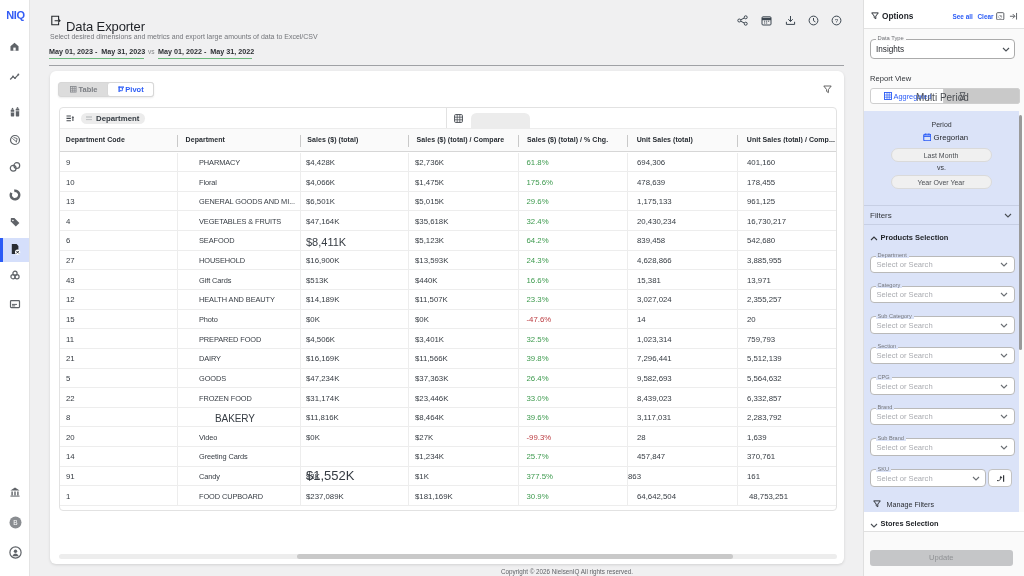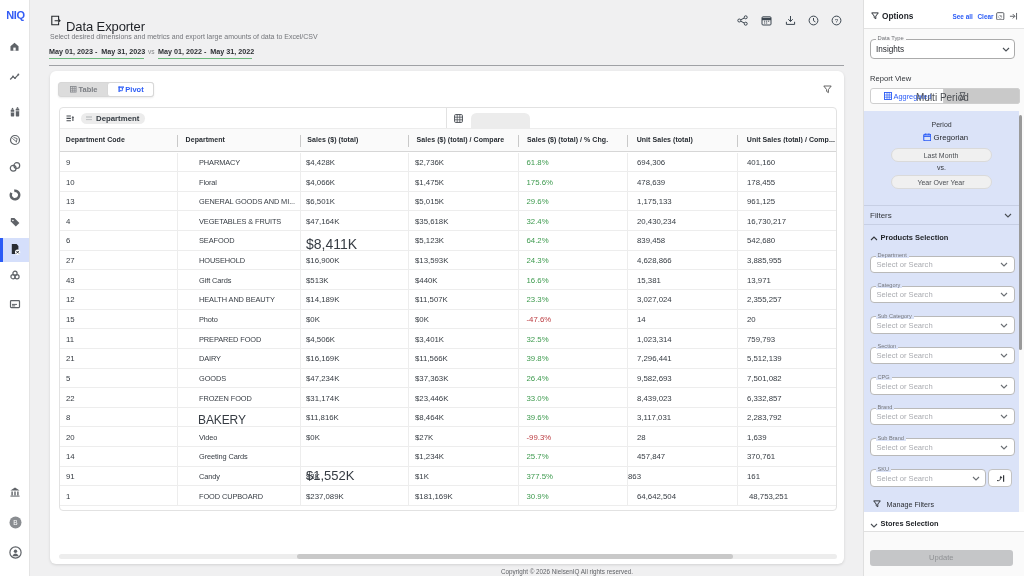--- a/index.html
+++ b/index.html
@@ -270,21 +270,21 @@
 <div class="ab" style="left:66px;top:216.7px;font-size:7.8px;color:#363c43">4</div>
 <div class="ab" style="left:199px;top:216.7px;font-size:7.4px;letter-spacing:-.1px;color:#363c43">VEGETABLES &amp; FRUITS</div>
 <div class="ab" style="left:306px;top:216.7px;font-size:7.8px;color:#363c43">$47,164K</div>
 <div class="ab" style="left:415px;top:216.7px;font-size:7.8px;color:#363c43">$35,618K</div>
 <div class="ab" style="left:526.5px;top:216.7px;font-size:7.8px;color:#3d9a4e">32.4%</div>
 <div class="ab" style="left:637px;top:216.7px;font-size:7.8px;color:#363c43">20,430,234</div>
 <div class="ab" style="left:747px;top:216.7px;font-size:7.8px;color:#363c43">16,730,217</div>
 <div class="ab" style="left:59.5px;top:231.1px;width:776.5px;height:19.64px;border-bottom:1px solid #ededed"></div>
 <div class="ab" style="left:66px;top:236.4px;font-size:7.8px;color:#363c43">6</div>
 <div class="ab" style="left:199px;top:236.4px;font-size:7.4px;letter-spacing:-.1px;color:#363c43">SEAFOOD</div>
-<div class="ab" style="left:306px;top:236.4px;font-size:14px;color:#363c43">$8,411K</div>
+<div class="ab" style="left:306px;top:236.4px;font-size:11px;color:#363c43">$8,411K</div>
 <div class="ab" style="left:415px;top:236.4px;font-size:7.8px;color:#363c43">$5,123K</div>
 <div class="ab" style="left:526.5px;top:236.4px;font-size:7.8px;color:#3d9a4e">64.2%</div>
 <div class="ab" style="left:637px;top:236.4px;font-size:7.8px;color:#363c43">839,458</div>
 <div class="ab" style="left:747px;top:236.4px;font-size:7.8px;color:#363c43">542,680</div>
 <div class="ab" style="left:59.5px;top:250.7px;width:776.5px;height:19.64px;border-bottom:1px solid #ededed"></div>
 <div class="ab" style="left:66px;top:256.0px;font-size:7.8px;color:#363c43">27</div>
 <div class="ab" style="left:199px;top:256.0px;font-size:7.4px;letter-spacing:-.1px;color:#363c43">HOUSEHOLD</div>
 <div class="ab" style="left:306px;top:256.0px;font-size:7.8px;color:#363c43">$16,900K</div>
 <div class="ab" style="left:415px;top:256.0px;font-size:7.8px;color:#363c43">$13,593K</div>
 <div class="ab" style="left:526.5px;top:256.0px;font-size:7.8px;color:#3d9a4e">24.3%</div>
@@ -330,32 +330,32 @@
 <div class="ab" style="left:526.5px;top:354.2px;font-size:7.8px;color:#3d9a4e">39.8%</div>
 <div class="ab" style="left:637px;top:354.2px;font-size:7.8px;color:#363c43">7,296,441</div>
 <div class="ab" style="left:747px;top:354.2px;font-size:7.8px;color:#363c43">5,512,139</div>
 <div class="ab" style="left:59.5px;top:368.5px;width:776.5px;height:19.64px;border-bottom:1px solid #ededed"></div>
 <div class="ab" style="left:66px;top:373.9px;font-size:7.8px;color:#363c43">5</div>
 <div class="ab" style="left:199px;top:373.9px;font-size:7.4px;letter-spacing:-.1px;color:#363c43">GOODS</div>
 <div class="ab" style="left:306px;top:373.9px;font-size:7.8px;color:#363c43">$47,234K</div>
 <div class="ab" style="left:415px;top:373.9px;font-size:7.8px;color:#363c43">$37,363K</div>
 <div class="ab" style="left:526.5px;top:373.9px;font-size:7.8px;color:#3d9a4e">26.4%</div>
 <div class="ab" style="left:637px;top:373.9px;font-size:7.8px;color:#363c43">9,582,693</div>
-<div class="ab" style="left:747px;top:373.9px;font-size:7.8px;color:#363c43">7,501,082</div>
+<div class="ab" style="left:747px;top:373.9px;font-size:7.8px;color:#363c43">5,564,632</div>
 <div class="ab" style="left:59.5px;top:388.2px;width:776.5px;height:19.64px;border-bottom:1px solid #ededed"></div>
 <div class="ab" style="left:66px;top:393.5px;font-size:7.8px;color:#363c43">22</div>
 <div class="ab" style="left:199px;top:393.5px;font-size:7.4px;letter-spacing:-.1px;color:#363c43">FROZEN FOOD</div>
 <div class="ab" style="left:306px;top:393.5px;font-size:7.8px;color:#363c43">$31,174K</div>
 <div class="ab" style="left:415px;top:393.5px;font-size:7.8px;color:#363c43">$23,446K</div>
 <div class="ab" style="left:526.5px;top:393.5px;font-size:7.8px;color:#3d9a4e">33.0%</div>
 <div class="ab" style="left:637px;top:393.5px;font-size:7.8px;color:#363c43">8,439,023</div>
 <div class="ab" style="left:747px;top:393.5px;font-size:7.8px;color:#363c43">6,332,857</div>
 <div class="ab" style="left:59.5px;top:407.8px;width:776.5px;height:19.64px;border-bottom:1px solid #ededed"></div>
 <div class="ab" style="left:66px;top:413.1px;font-size:7.8px;color:#363c43">8</div>
-<div class="ab" style="left:198px;top:413.1px;font-size:12px;letter-spacing:-.1px;color:#363c43">BAKERY</div>
+<div class="ab" style="left:215px;top:413.1px;font-size:10px;letter-spacing:-.1px;color:#363c43">BAKERY</div>
 <div class="ab" style="left:306px;top:413.1px;font-size:7.8px;color:#363c43">$11,816K</div>
 <div class="ab" style="left:415px;top:413.1px;font-size:7.8px;color:#363c43">$8,464K</div>
 <div class="ab" style="left:526.5px;top:413.1px;font-size:7.8px;color:#3d9a4e">39.6%</div>
 <div class="ab" style="left:637px;top:413.1px;font-size:7.8px;color:#363c43">3,117,031</div>
 <div class="ab" style="left:747px;top:413.1px;font-size:7.8px;color:#363c43">2,283,792</div>
 <div class="ab" style="left:59.5px;top:427.5px;width:776.5px;height:19.64px;border-bottom:1px solid #ededed"></div>
 <div class="ab" style="left:66px;top:432.8px;font-size:7.8px;color:#363c43">20</div>
 <div class="ab" style="left:199px;top:432.8px;font-size:7.4px;letter-spacing:-.1px;color:#363c43">Video</div>
 <div class="ab" style="left:306px;top:432.8px;font-size:7.8px;color:#363c43">$0K</div>
 <div class="ab" style="left:415px;top:432.8px;font-size:7.8px;color:#363c43">$27K</div>

